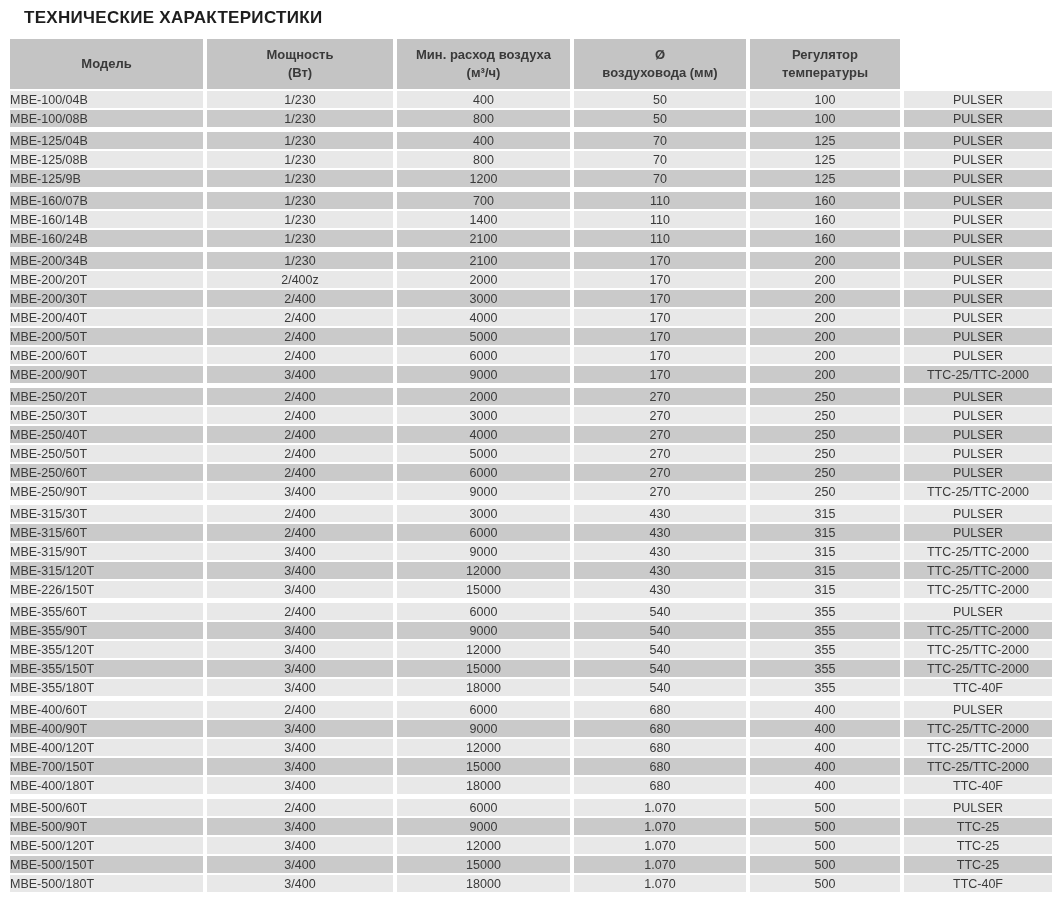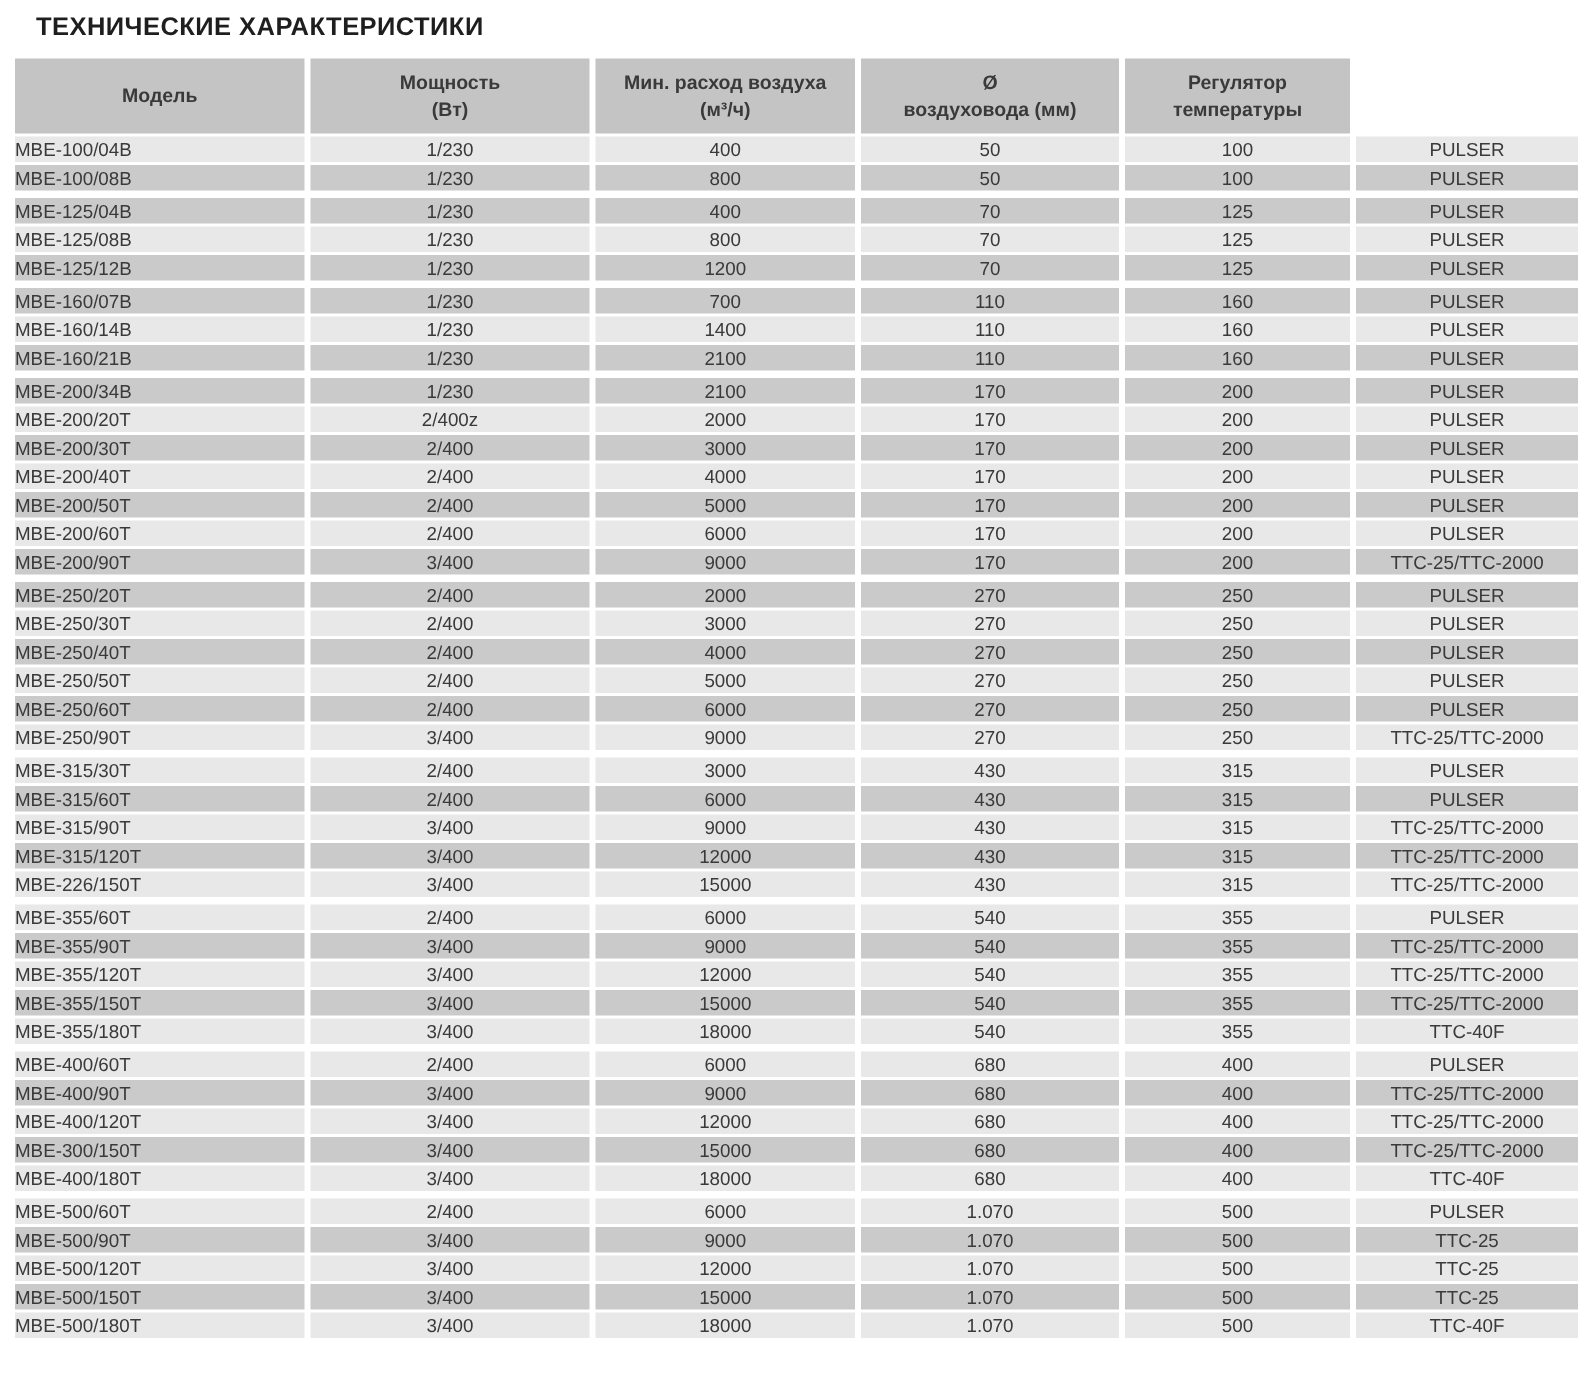--- a/index.html
+++ b/index.html
@@ -123,21 +123,21 @@
           </div>
           <div class="grid-row row light">
             <div class="cell model">MBE-125/08B</div>
             <div class="cell">1/230</div>
             <div class="cell">800</div>
             <div class="cell">70</div>
             <div class="cell">125</div>
             <div class="cell">PULSER</div>
           </div>
           <div class="grid-row row dark">
-            <div class="cell model">MBE-125/12B</div>
+            <div class="cell model">MBE-125/9B</div>
             <div class="cell">1/230</div>
             <div class="cell">1200</div>
             <div class="cell">70</div>
             <div class="cell">125</div>
             <div class="cell">PULSER</div>
           </div>
         </div>
         <div class="group">
           <div class="grid-row row dark">
             <div class="cell model">MBE-160/07B</div>
@@ -149,21 +149,21 @@
           </div>
           <div class="grid-row row light">
             <div class="cell model">MBE-160/14B</div>
             <div class="cell">1/230</div>
             <div class="cell">1400</div>
             <div class="cell">110</div>
             <div class="cell">160</div>
             <div class="cell">PULSER</div>
           </div>
           <div class="grid-row row dark">
-            <div class="cell model">MBE-160/21B</div>
+            <div class="cell model">MBE-160/24B</div>
             <div class="cell">1/230</div>
             <div class="cell">2100</div>
             <div class="cell">110</div>
             <div class="cell">160</div>
             <div class="cell">PULSER</div>
           </div>
         </div>
         <div class="group">
           <div class="grid-row row dark">
             <div class="cell model">MBE-200/34B</div>
@@ -375,21 +375,21 @@
           </div>
           <div class="grid-row row light">
             <div class="cell model">MBE-400/120T</div>
             <div class="cell">3/400</div>
             <div class="cell">12000</div>
             <div class="cell">680</div>
             <div class="cell">400</div>
             <div class="cell">TTC-25/TTC-2000</div>
           </div>
           <div class="grid-row row dark">
-            <div class="cell model">MBE-300/150T</div>
+            <div class="cell model">MBE-700/150T</div>
             <div class="cell">3/400</div>
             <div class="cell">15000</div>
             <div class="cell">680</div>
             <div class="cell">400</div>
             <div class="cell">TTC-25/TTC-2000</div>
           </div>
           <div class="grid-row row light">
             <div class="cell model">MBE-400/180T</div>
             <div class="cell">3/400</div>
             <div class="cell">18000</div>

